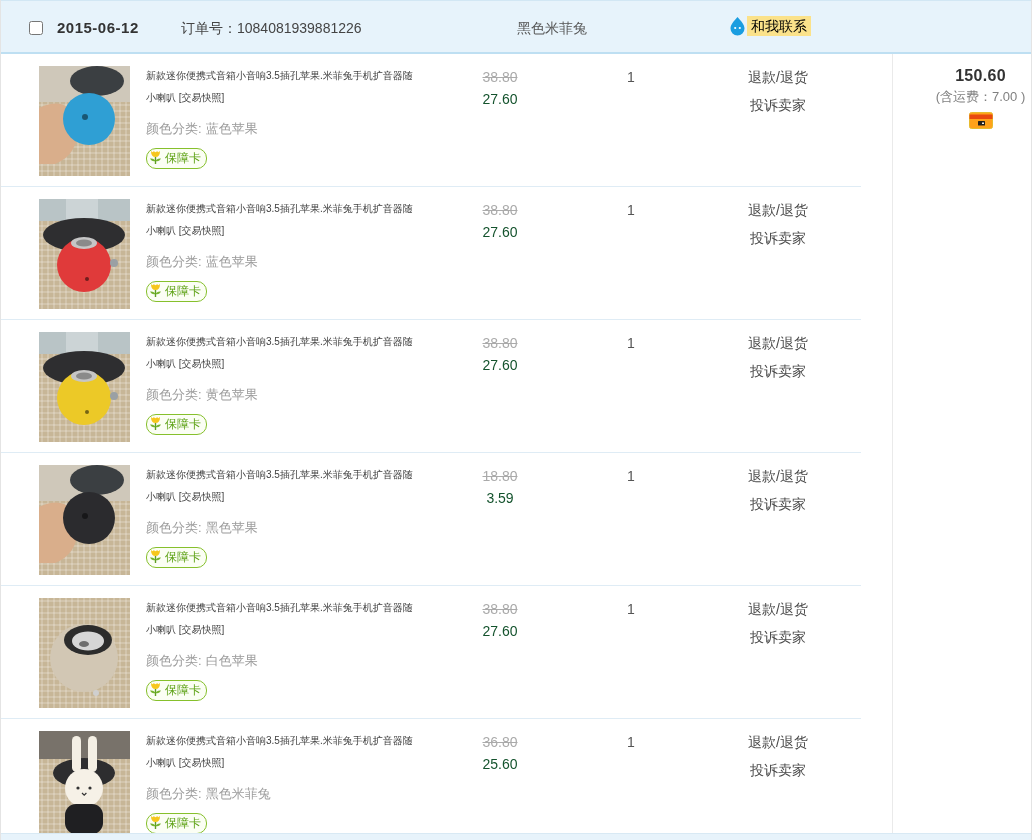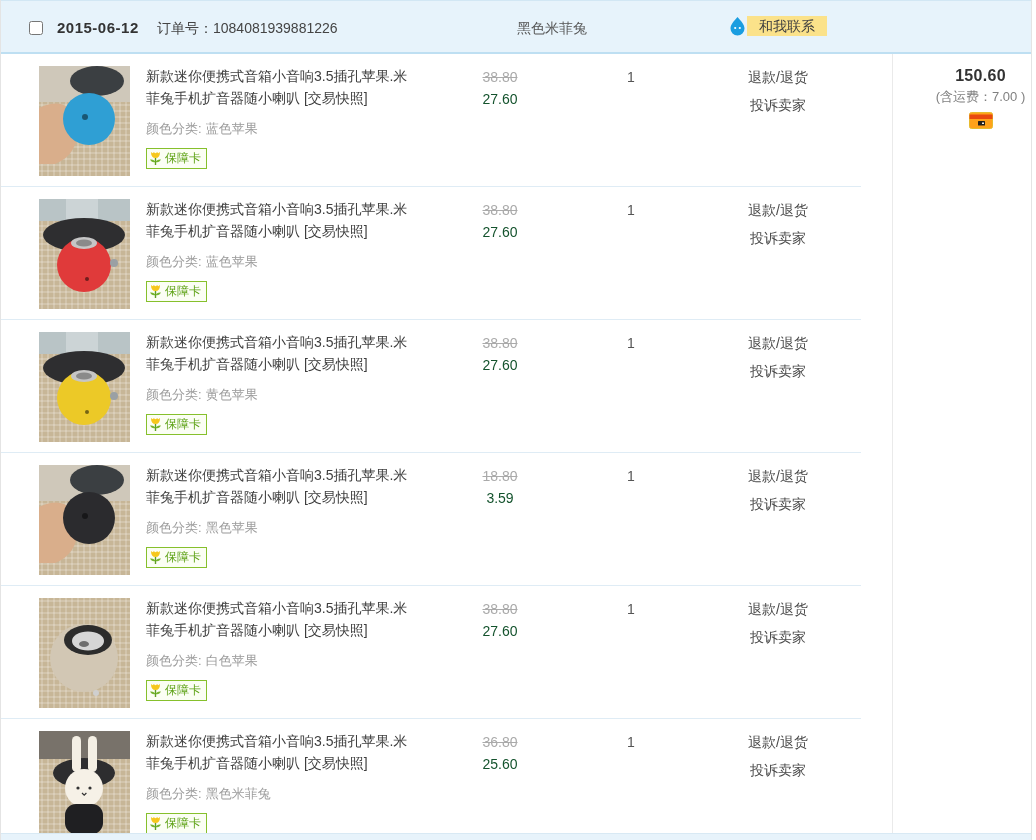--- a/index.html
+++ b/index.html
@@ -8,37 +8,37 @@
     font-family:"Liberation Sans","DejaVu Sans",sans-serif;
     -webkit-font-smoothing:antialiased;
   }
   .page{position:relative;width:1032px;height:840px;overflow:hidden;box-sizing:border-box;
         border-left:1px solid #e4e4e4;border-right:1px solid #e4e4e4;}
   
   .order-header{position:relative;height:54px;background:#e7f3fb;
                 border-top:1px solid #d2e7f4;border-bottom:2px solid #bedff2;box-sizing:border-box;}
   .hcheck{position:absolute;left:28px;top:20px;width:14px;height:14px;margin:0;}
   .hdate{position:absolute;left:56px;top:18px;font-size:15px;font-weight:bold;color:#333;letter-spacing:.5px;}
-  .horder{position:absolute;left:156px;top:19px;font-size:14px;color:#444;}
+  .horder{position:absolute;left:180px;top:19px;font-size:14px;color:#444;}
   .hshop{position:absolute;left:516px;top:19px;font-size:14px;color:#555;cursor:pointer;}
   .hcontact{position:absolute;left:728px;top:15px;display:flex;align-items:center;cursor:pointer;}
   .ww-ic{width:17px;height:20px;margin-right:1px;flex:0 0 auto;}
-  .hcontact-label{background:#fbe28a;color:#404040;font-size:14px;padding:2px 12px;line-height:16px;}
+  .hcontact-label{background:#fbe28a;color:#000000;font-size:14px;padding:2px 4px;line-height:16px;}
   
   .content{position:relative;}
   .rows{width:860px;}
   .row{position:relative;height:133px;border-bottom:1px solid #dfecf5;box-sizing:border-box;}
   .pimg{position:absolute;left:38px;top:12px;width:91px;height:110px;overflow:hidden;cursor:pointer;background:#c7b697;}
   .pinfo{position:absolute;left:145px;top:11px;width:272px;}
-  .ptitle{font-size:14px;color:#3e3e3e;line-height:22px;cursor:pointer;}
+  .ptitle{font-size:10px;color:#3e3e3e;line-height:22px;cursor:pointer;}
   .snap{color:#3e3e3e;cursor:pointer;}
   .pcolor{margin-top:11px;font-size:13px;color:#9c9c9c;}
   .pcolor .clabel{margin-right:4px;}
-  .badge{display:inline-flex;align-items:flex-end;margin-top:10px;border:1px solid #86c02c;
-         background:#fbfef4;border-radius:0;padding:1px 5px 1px 1px;font-size:12px;color:#5ea216;cursor:pointer;}
+  .badge{display:inline-flex;align-items:flex-start;margin-top:10px;border:1px solid #86c02c;
+         background:#fbfef4;border-radius:10px;padding:1px 5px 1px 1px;font-size:12px;color:#5ea216;cursor:pointer;}
   .tulip-i{width:15px;height:16px;margin-right:2px;display:inline-block;}
   .pprice{position:absolute;left:450px;top:12px;width:98px;text-align:center;font-size:14px;}
   .orig{color:#aaa;text-decoration:line-through;line-height:22px;}
   .cur{color:#14532d;line-height:22px;}
   .pqty{position:absolute;left:598px;top:12px;width:64px;text-align:center;font-size:14px;color:#555;line-height:22px;}
   .pact{position:absolute;left:710px;top:12px;width:134px;text-align:center;font-size:14px;color:#4a4a4a;}
   .alink{line-height:22px;margin-bottom:6px;cursor:pointer;}
   
   .sumcol{position:absolute;left:860px;top:0;width:175px;height:786px;border-left:1px solid #eaeaea;
           text-align:center;background:#fff;margin-left:31px;}

